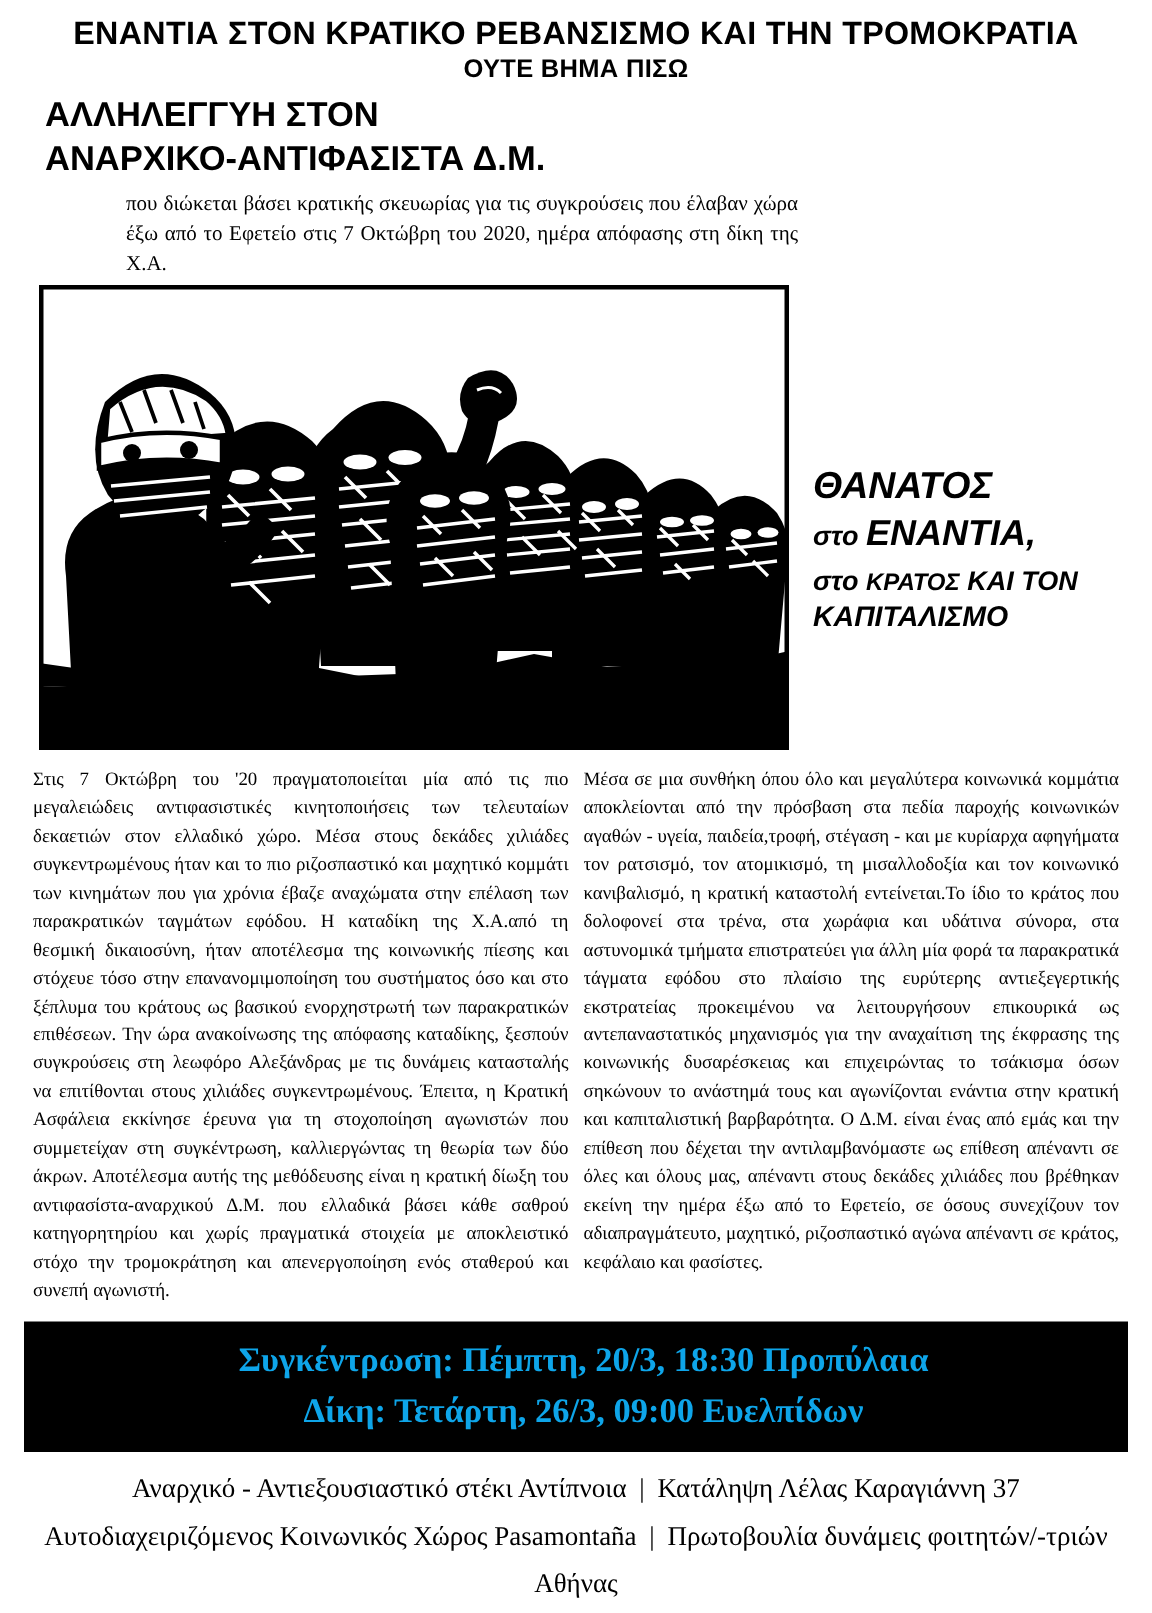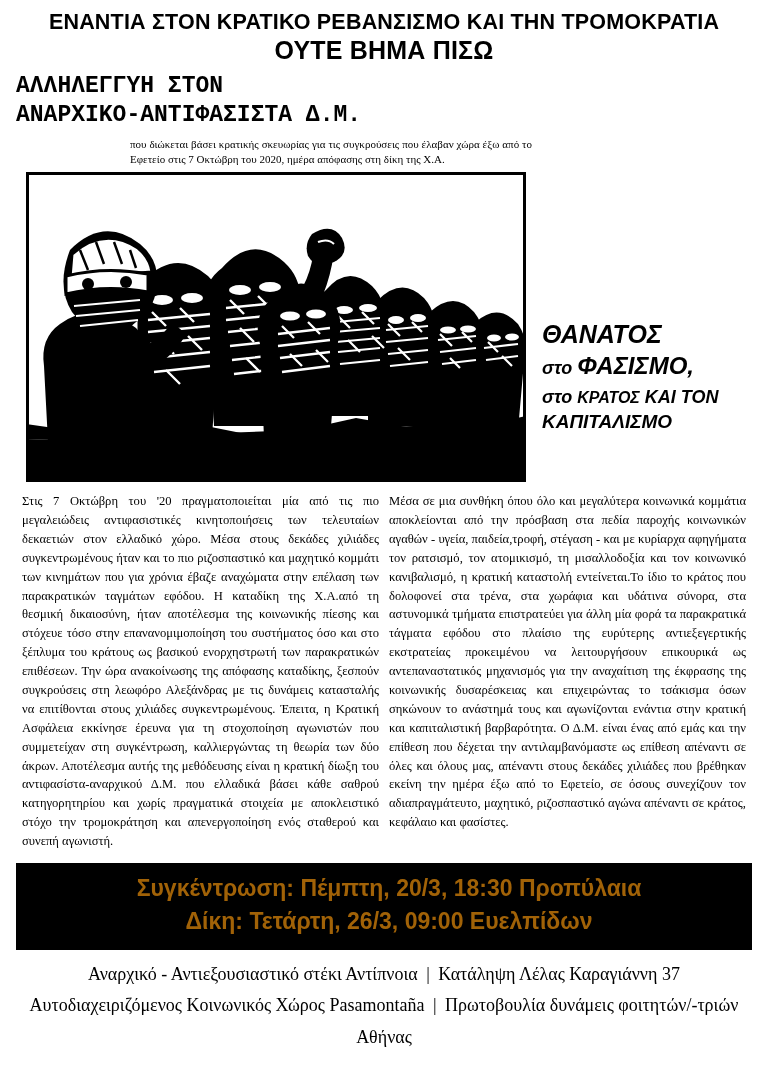--- a/index.html
+++ b/index.html
@@ -30,47 +30,48 @@
     font-family: "Liberation Sans", sans-serif;
     font-weight: bold;
     letter-spacing: 0.2px;
   }
   .header-line1 {
     font-size: 21.5px;
     line-height: 1.15;
     white-space: nowrap;
   }
   .header-line2 {
-    font-size: 25px;
+    font-size: 17px;
     line-height: 1.25;
   }
 
   
   .top-section {
     display: flex;
     align-items: flex-start;
     margin-top: 6px;
   }
 
   .art-block {
     width: 520px;
     flex: 0 0 520px;
   }
 
   .art-title {
-    font-family: Liberation Mono, monospace;
+    font-family: Liberation Sans, sans-serif;
     font-weight: bold;
     font-size: 23px;
     line-height: 1.28;
+    margin-left: 14px;
   }
 
   .art-body {
-    margin-left: 114px;
+    margin-left: 68px;
     margin-top: 6px;
-    font-size: 11px;
+    font-size: 14px;
     line-height: 1.42;
     text-align: justify;
     padding-right: 4px;
   }
 
   
   .illustration {
     position: relative;
     width: 500px;
     height: 310px;
@@ -119,24 +120,24 @@
     line-height: 1.5;
     text-align: justify;
     text-justify: inter-word;
   }
   .body-col p { margin: 0 0 0 0; text-indent: 0; }
 
   
   .cta {
     margin-top: 12px;
     background: #000;
-    color: #a16207;
+    color: #0ea5e9;
     text-align: center;
     padding: 9px 0 11px 10px;
-    font-family: Liberation Sans, sans-serif;
+    font-family: Liberation Serif, serif;
     font-weight: bold;
   }
   .cta div {
     font-size: 23px;
     line-height: 1.45;
   }
 
   
   .footer {
     text-align: center;
@@ -263,21 +264,21 @@
           <path d="M0 300 L500 300 L500 310 L0 310 Z" fill="#000"></path>
 
           <rect x="1.5" y="1.5" width="497" height="307" fill="none" stroke="#000" stroke-width="3"></rect>
         </svg>
         <div class="sig">GHI2024</div>
       </div>
     </div>
 
     <div class="right-col">
       <div class="rc-l1">ΘΑΝΑΤΟΣ</div>
-      <div class="rc-l2"><span>στο </span><b>ΦΑΣΙΣΜΟ,</b></div>
+      <div class="rc-l2"><span>στο </span><b>ΕΝΑΝΤΙΑ,</b></div>
       <div class="rc-l3"><span>στο </span><b>ΚΡΑΤΟΣ</b><span> ΚΑΙ ΤΟΝ</span></div>
       <div class="rc-l4">ΚΑΠΙΤΑΛΙΣΜΟ</div>
     </div>
   </div>
 
   <div class="body-cols">
     <div class="body-col">
       <p>Στις 7 Οκτώβρη του '20 πραγματοποιείται μία από τις πιο μεγαλειώδεις αντιφασιστικές κινητοποιήσεις των τελευταίων δεκαετιών στον ελλαδικό χώρο. Μέσα στους δεκάδες χιλιάδες συγκεντρωμένους ήταν και το πιο ριζοσπαστικό και μαχητικό κομμάτι των κινημάτων που για χρόνια έβαζε αναχώματα στην επέλαση των παρακρατικών ταγμάτων εφόδου. Η καταδίκη της Χ.Α.από τη θεσμική δικαιοσύνη, ήταν αποτέλεσμα της κοινωνικής πίεσης και στόχευε τόσο στην επανανομιμοποίηση του συστήματος όσο και στο ξέπλυμα του κράτους ως βασικού ενορχηστρωτή των παρακρατικών επιθέσεων. Την ώρα ανακοίνωσης της απόφασης καταδίκης, ξεσπούν συγκρούσεις στη λεωφόρο Αλεξάνδρας με τις δυνάμεις κατασταλής να επιτίθονται στους χιλιάδες συγκεντρωμένους. Έπειτα, η Κρατική Ασφάλεια εκκίνησε έρευνα για τη στοχοποίηση αγωνιστών που συμμετείχαν στη συγκέντρωση, καλλιεργώντας τη θεωρία των δύο άκρων. Αποτέλεσμα αυτής της μεθόδευσης είναι η κρατική δίωξη του αντιφασίστα-αναρχικού Δ.Μ. που ελλαδικά βάσει κάθε σαθρού κατηγορητηρίου και χωρίς πραγματικά στοιχεία με αποκλειστικό στόχο την τρομοκράτηση και απενεργοποίηση ενός σταθερού και συνεπή αγωνιστή.</p>
     </div>
     <div class="body-col">

